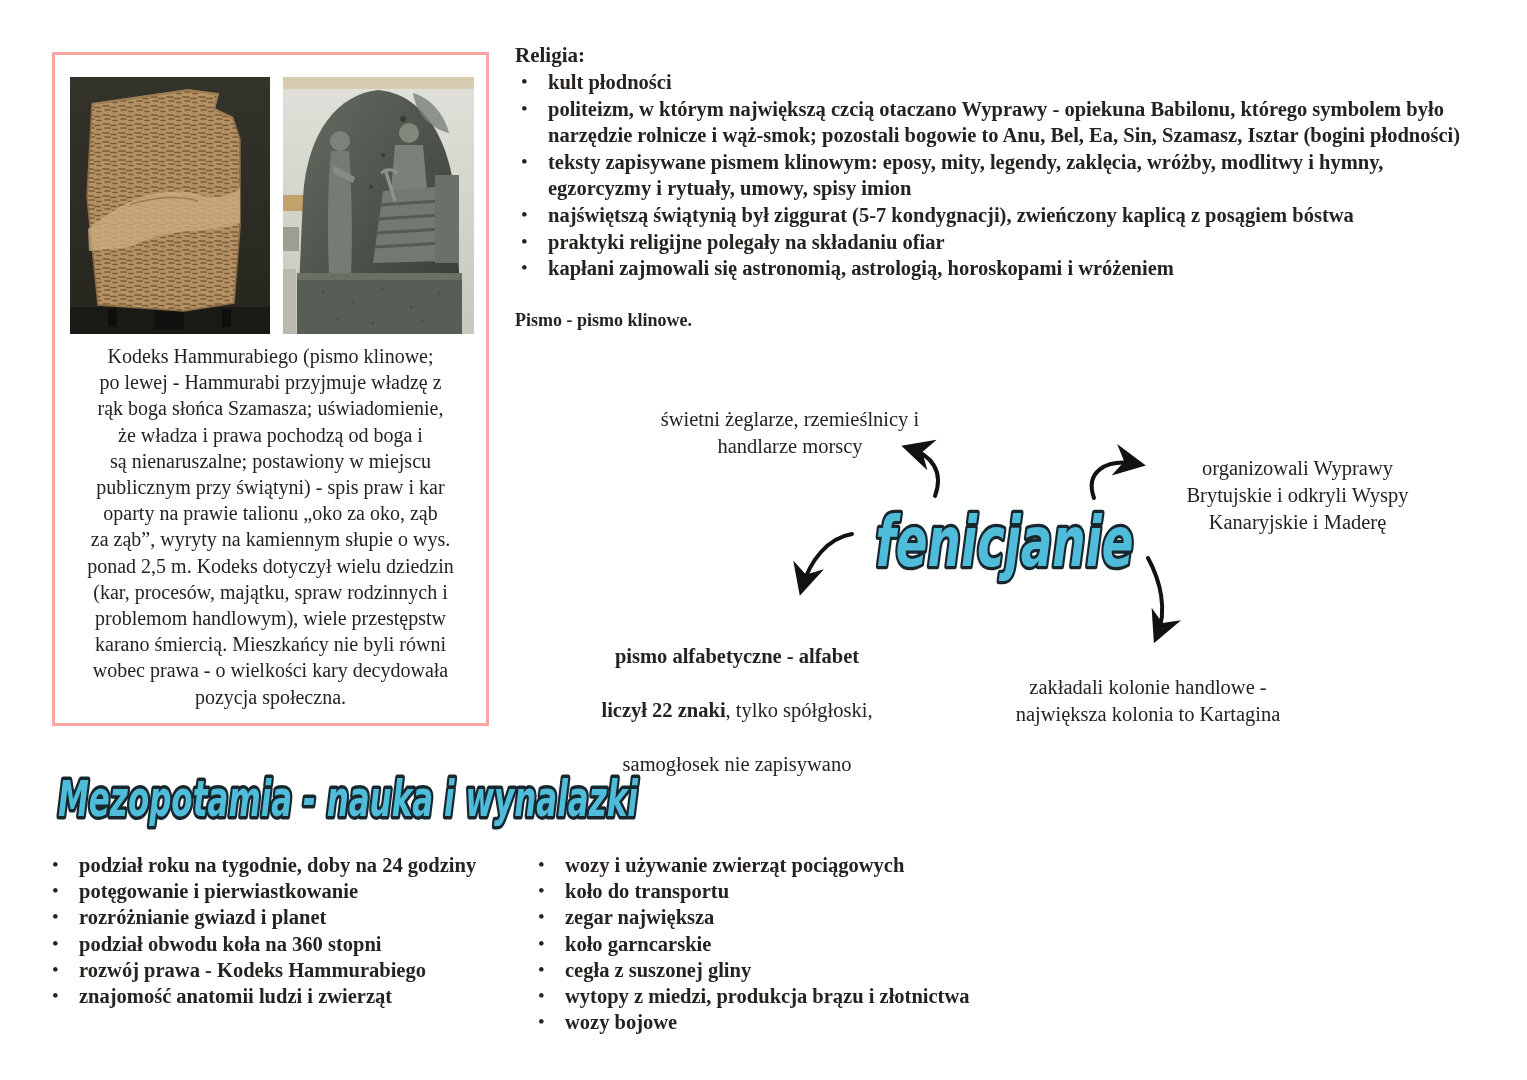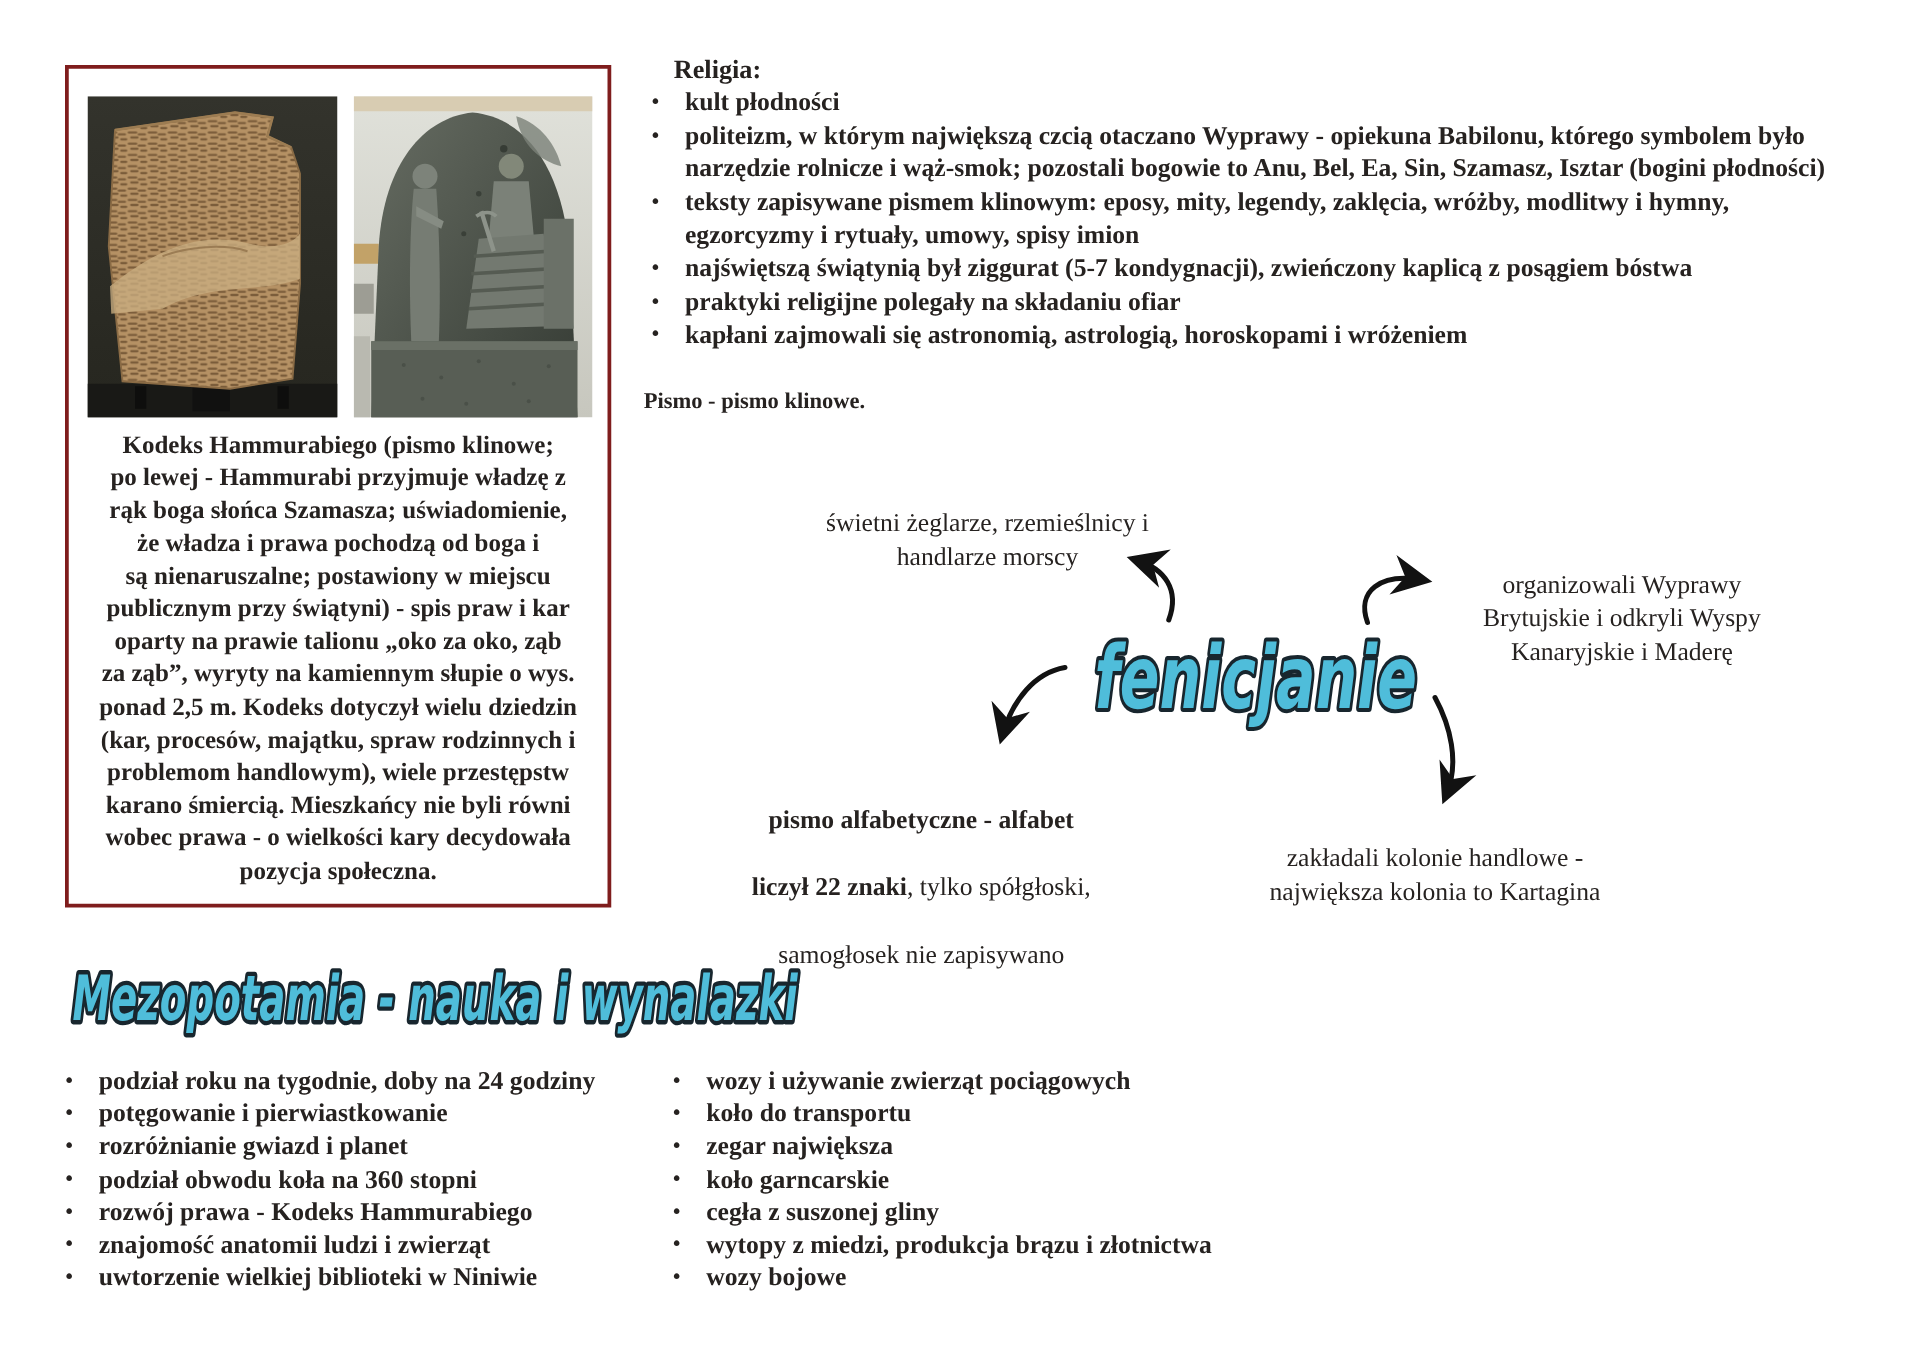--- a/index.html
+++ b/index.html
@@ -1,31 +1,31 @@
 <!DOCTYPE html>
 <html><head>
 <meta charset="utf-8">
 <style>
   html,body{margin:0;padding:0;background:#ffffff;}
   .page{position:relative;width:1527px;height:1080px;background:#ffffff;overflow:hidden;
         font-family:"Liberation Serif", serif;color:#262220;}
   .abs{position:absolute;}
 
   
-  .figure-box{left:52px;top:52px;width:431px;height:668px;border:3px solid #7f1d1d;font-weight:bold;}
+  .figure-box{left:52px;top:52px;width:431px;height:668px;border:3px solid #fca5a5;}
   .photo{position:absolute;top:22px;}
   .photo svg{display:block;}
   .photo-left{left:15px;}
   .photo-right{left:228px;}
   .figure-caption{position:absolute;left:6px;right:6px;top:288px;text-align:center;
         font-size:20px;line-height:26.2px;white-space:pre-line;}
 
   
   .religion{left:515px;top:42px;width:1005px;}
-  .sec-heading{font-weight:bold;font-size:21px;line-height:27px;margin-left:24px;}
+  .sec-heading{font-weight:bold;font-size:21px;line-height:27px;}
   ul.doclist{list-style:none;margin:0;padding:0;}
   ul.doclist li{display:flex;align-items:flex-start;}
   .blt{flex:0 0 27px;padding-left:6px;font-size:19px;line-height:26.6px;}
   .blt::before{content:"\2022";}
   .txt{flex:1;font-size:20.5px;line-height:26.6px;white-space:pre-line;font-weight:bold;}
 
   .writing-line{left:515px;top:310px;font-weight:bold;font-size:18px;}
 
   
   .mm-node{text-align:center;font-size:20.5px;line-height:27px;white-space:pre-line;}
@@ -222,24 +222,20 @@
         <span class="txt">podział obwodu koła na 360 stopni</span>
       </li>
       <li>
         <span class="blt"></span>
         <span class="txt">rozwój prawa - Kodeks Hammurabiego</span>
       </li>
       <li>
         <span class="blt"></span>
         <span class="txt">znajomość anatomii ludzi i zwierząt</span>
       </li>
-      <li>
-        <span class="blt"></span>
-        <span class="txt">uwtorzenie wielkiej biblioteki w Niniwie</span>
-      </li>
     </ul>
   <ul class="abs doclist science-right">
       <li>
         <span class="blt"></span>
         <span class="txt">wozy i używanie zwierząt pociągowych</span>
       </li>
       <li>
         <span class="blt"></span>
         <span class="txt">koło do transportu</span>
       </li>

